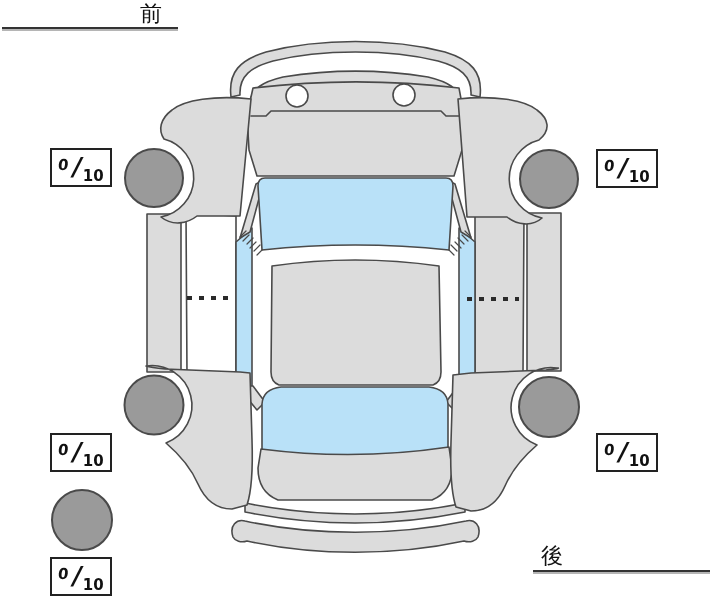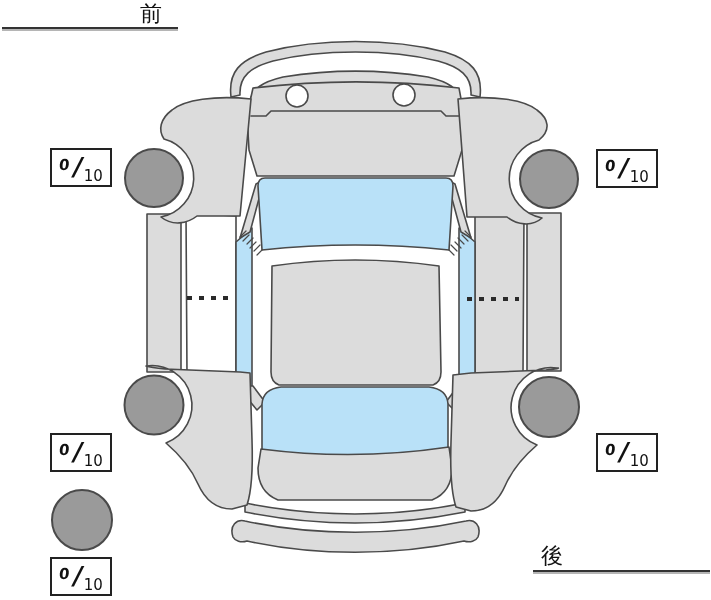--- a/index.html
+++ b/index.html
@@ -15,21 +15,21 @@
   .label-rule{
     position:absolute;height:2px;background:#333;box-shadow:0 2px 0 #b5b5b5;
   }
   .score-box{
     position:absolute;width:62px;height:39px;background:#ffffff;border:2px solid #222;
     box-sizing:border-box;display:flex;align-items:center;justify-content:center;
     color:#111;
   }
   .score-box .val{font-size:15px;font-weight:bold;transform:skewX(-6deg);margin-right:4px;margin-top:-6px;}
   .score-box .sep{font-size:25px;font-style:italic;font-weight:bold;margin-right:1px;margin-top:-2px;}
-  .score-box .max{font-size:15px;font-weight:normal;margin-top:16px;}
+  .score-box .max{font-size:15px;font-weight:bold;margin-top:16px;}
 </style>
 </head>
 <body>
 
 <div id="stage">
 
   <svg width="711" height="600" viewBox="0 0 711 600">
     <g fill="#dcdcdc" stroke="#4a4a4a" stroke-width="1.6" stroke-linejoin="round" stroke-linecap="round">
 
       <path d="M147,214 L181,214 L181,372 L147,372 Z"></path>

